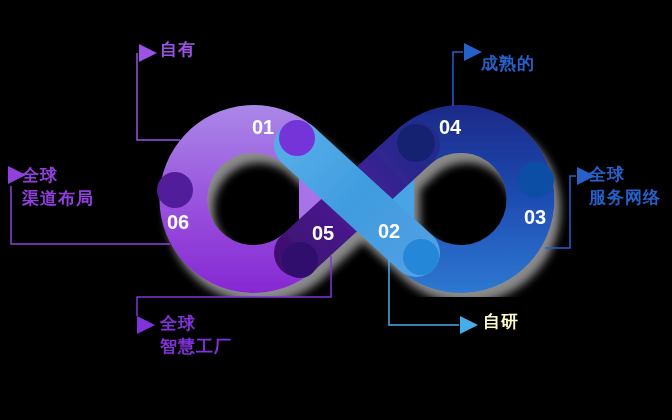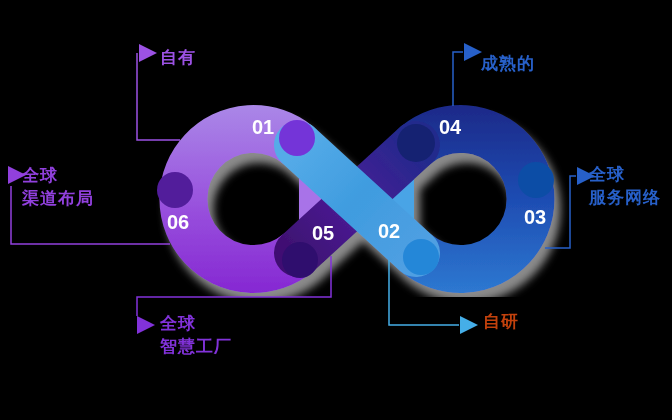--- a/index.html
+++ b/index.html
@@ -23,25 +23,25 @@
   }
   .callout {
     position: absolute;
     font-weight: bold;
     font-size: 17px;
     line-height: 23px;
     white-space: nowrap;
     letter-spacing: 1px;
   }
   .callout .cline { display: block; }
-  .c-purple-1 { color: #9c52e4; margin-top: 8px; }
+  .c-purple-1 { color: #9c52e4; }
   .c-purple-2 { color: #9140dd; }
   .c-purple-3 { color: #8232da; }
   .c-blue     { color: #2760c9; }
-  .c-cyan     { color: #c2410c; }
+  .c-cyan     { color: #fef9c3; }
   .step-num {
     font-family: "Liberation Sans", "DejaVu Sans", sans-serif;
     font-weight: bold;
     font-size: 20px;
     fill: #ffffff;
   }
 </style>
 </head>
 <body>
 

